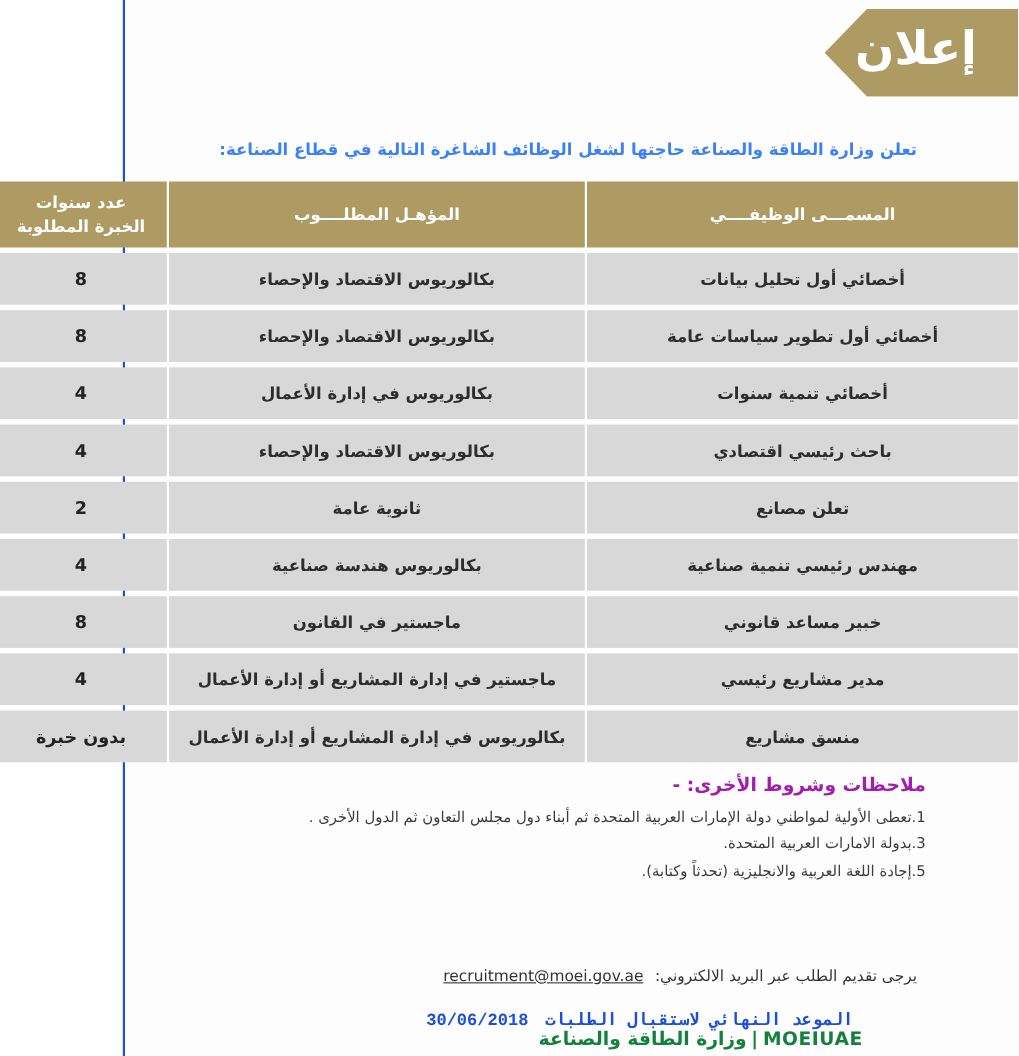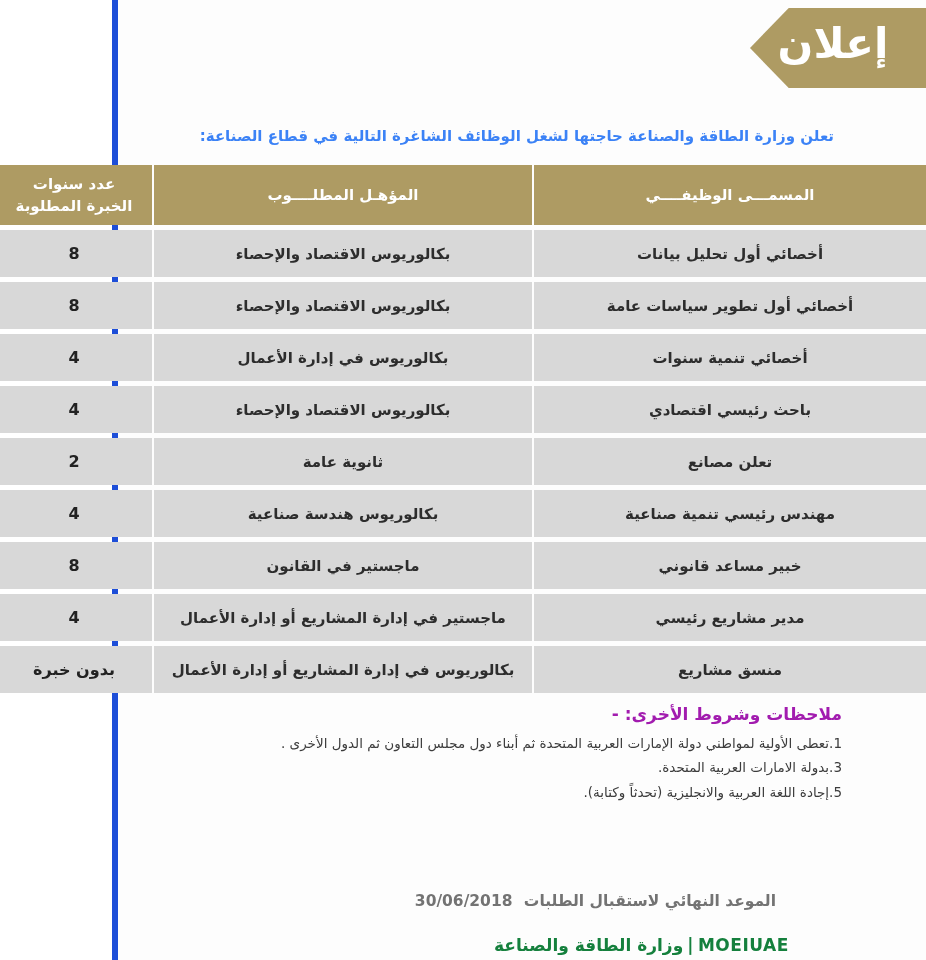--- a/index.html
+++ b/index.html
@@ -11,21 +11,21 @@
   html,body{background:#fff;}
   body{
     width:926px;height:960px;
     font-family:"DejaVu Sans", sans-serif;
     color:var(--ink);
     position:relative;
     overflow:hidden;
   }
   .page{
     position:relative;width:814px;height:960px;background:#fdfdfd;
-    border-left:6px solid #1d4ed8;
+    border-left:2px solid #1d4ed8;
   }
   
   .banner{
     position:absolute;top:8px;right:0;width:176px;height:80px;
     background:var(--gold);
     clip-path:polygon(0 50%, 22% 0, 100% 0, 100% 100%, 22% 100%);
     display:flex;align-items:center;justify-content:center;
     padding-right:10px;
   }
   .banner-title{
@@ -72,21 +72,21 @@
   
   .contact{
     position:absolute;top:880px;right:92px;left:40px;text-align:right;
   }
   .email-line{font-size:14px;color:#333;}
   .email-link{
     color:#333;text-decoration:underline;direction:ltr;unicode-bidi:embed;
     margin-right:6px;
   }
   .deadline-line{
-    font-size:15.5px;font-weight:bold;color:#737373;margin-top:12px;margin-right:58px;
+    font-size:15.5px;font-weight:bold;color:#1d4ed8;margin-top:22px;margin-right:58px;font-family:Liberation Mono, monospace;
   }
   .deadline-date{direction:ltr;unicode-bidi:embed;margin-right:6px;}
   
   .footer-logo{
     position:absolute;bottom:5px;left:376px;
     direction:ltr;display:flex;align-items:center;gap:4px;
     color:#15803d;font-weight:bold;font-size:17px;letter-spacing:.5px;
   }
 </style>
 </head>
@@ -163,20 +163,24 @@
   </table>
 
   <div class="notes">
     <div class="notes-title">ملاحظات وشروط الأخرى: -</div>
     <div class="note">1.تعطى الأولية لمواطني دولة الإمارات العربية المتحدة ثم أبناء دول مجلس التعاون ثم الدول الأخرى .</div>
     <div class="note">3.بدولة الامارات العربية المتحدة.</div>
     <div class="note">5.إجادة اللغة العربية والانجليزية (تحدثاً وكتابة).</div>
   </div>
 
   <div class="contact">
+    <div class="email-line">
+      <span>يرجى تقديم الطلب عبر البريد الالكتروني:</span>
+      <a href="#" class="email-link">recruitment@moei.gov.ae</a>
+    </div>
     <div class="deadline-line">
       <span>الموعد النهائي لاستقبال الطلبات</span>
       <span class="deadline-date">30/06/2018</span>
     </div>
   </div>
 
   <div class="footer-logo">
     <span>وزارة الطاقة والصناعة</span>
     <span>|</span>
     <span>MOEIUAE</span>

